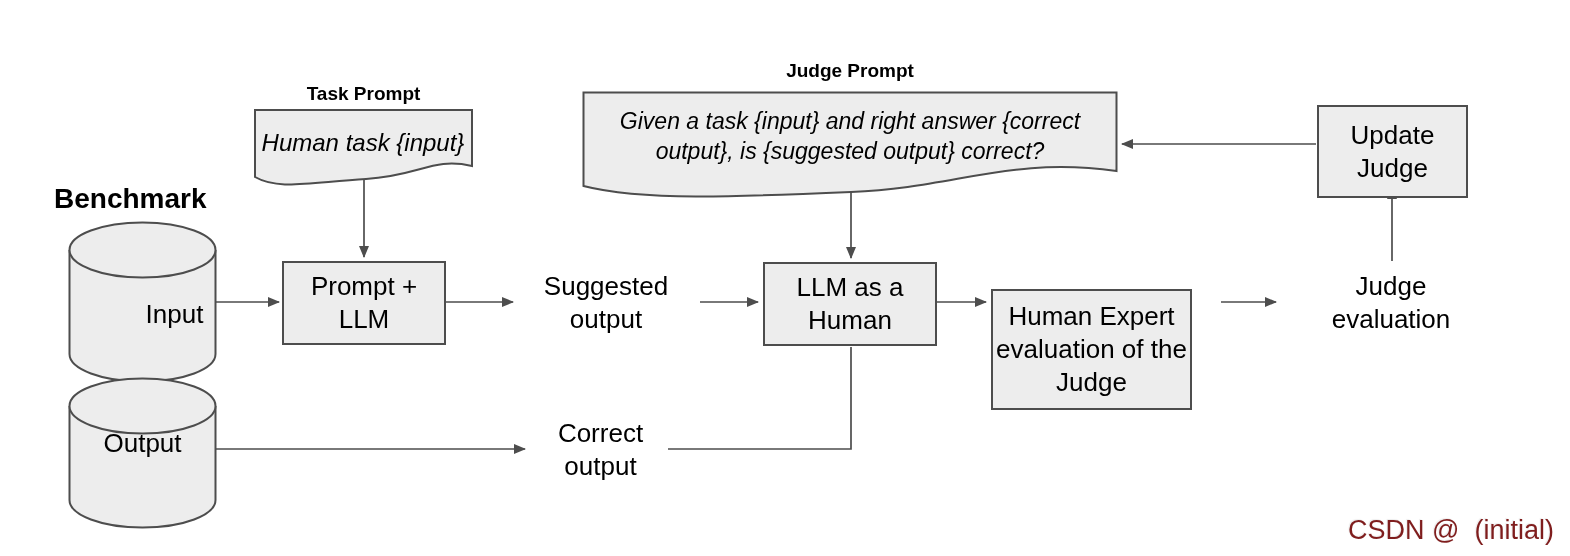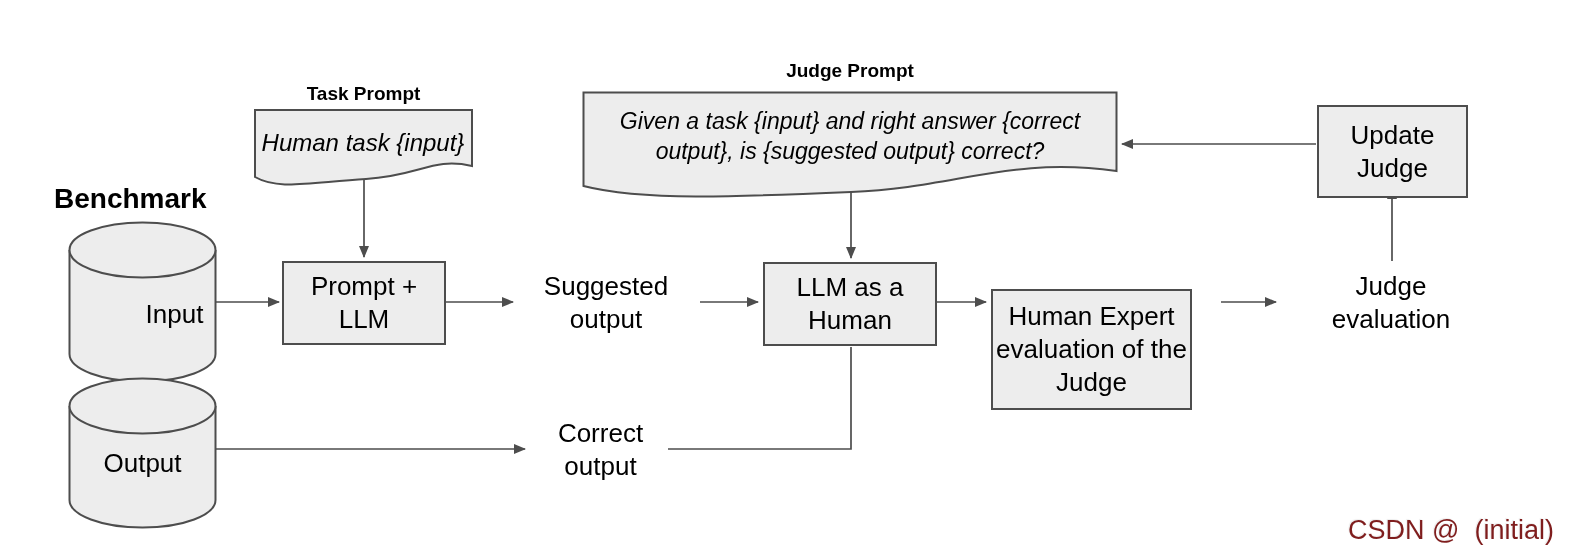--- a/index.html
+++ b/index.html
@@ -75,21 +75,21 @@
   }
   .cyl-label {
     position: absolute;
     width: 147px;
     left: 69px;
     text-align: center;
     font-size: 26px;
     z-index: 2;
   }
   #input-label  { top: 299px; padding-left: 32px; }
-  #output-label { top: 448px; }
+  #output-label { top: 428px; }
 
   #watermark {
     position: absolute;
     right: 16px;
     bottom: 10px;
     font-size: 27px;
     color: #7f1d1d;
     white-space: pre;
     text-shadow: 1px 1px 1px #ffffff, -1px -1px 1px #ededed;
     z-index: 3;

